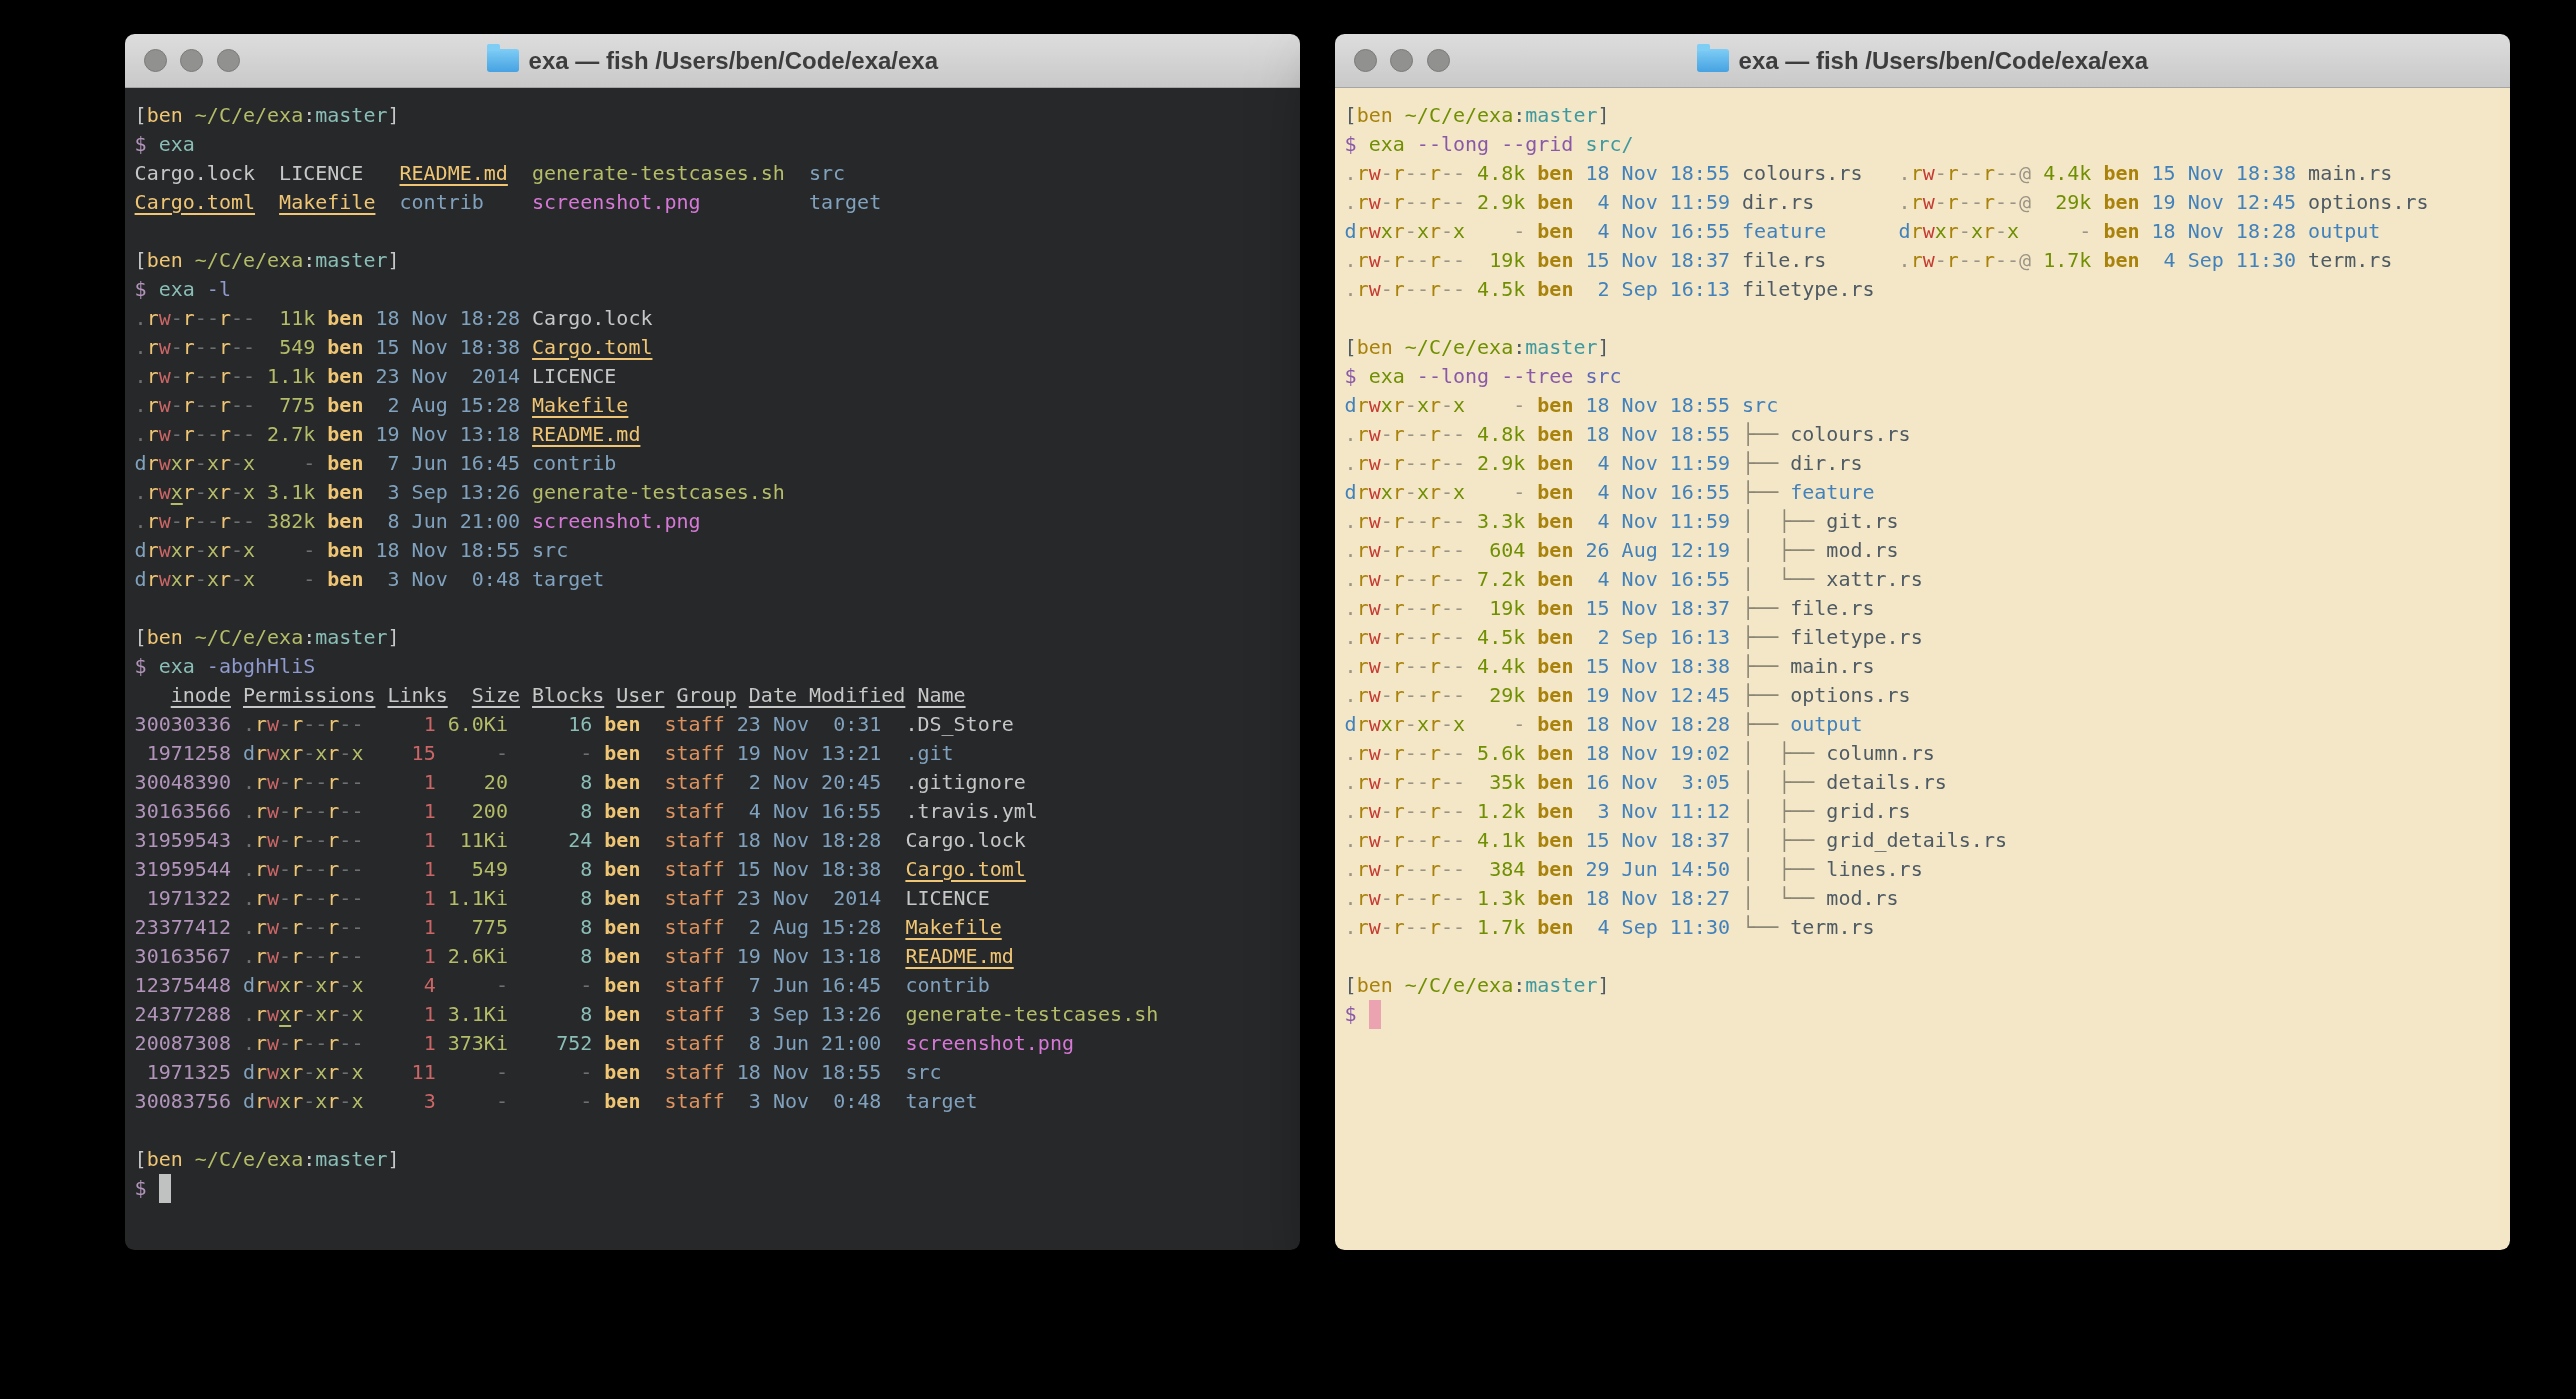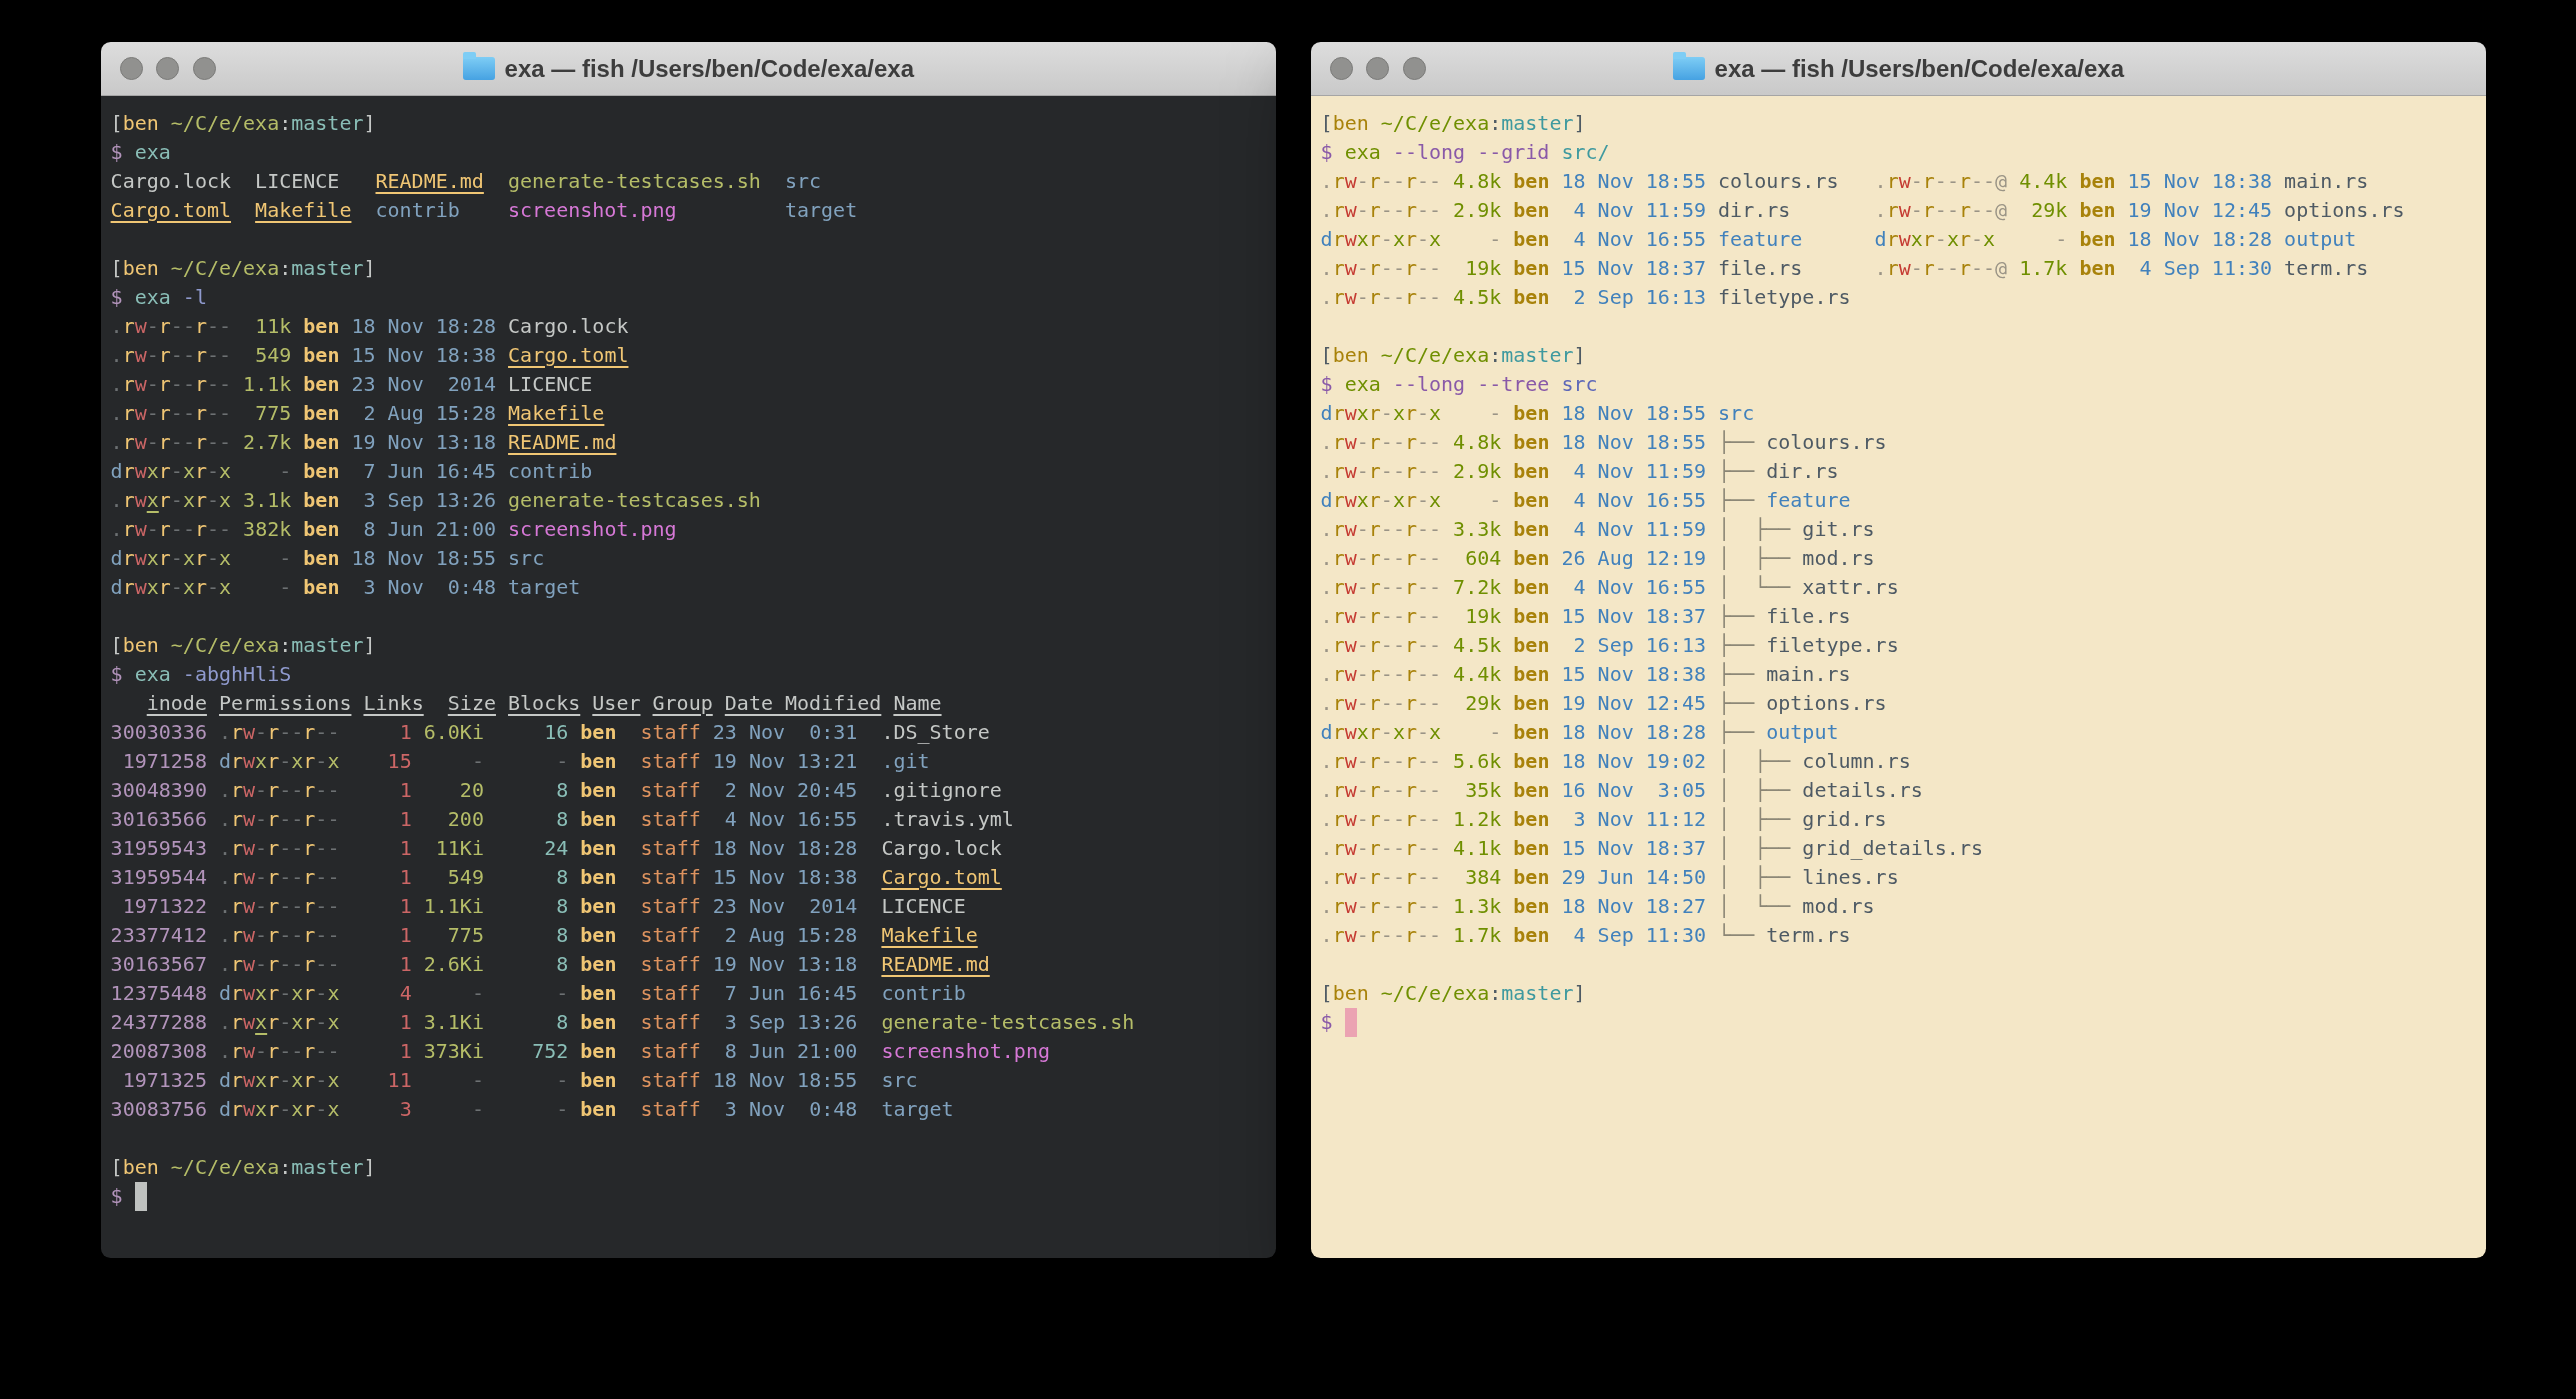--- a/index.html
+++ b/index.html
@@ -1,19 +1,19 @@
 <!DOCTYPE html>
 <html><head>
 <meta charset="utf-8">
 <style>
   html,body{margin:0;padding:0;background:#000;}
   #canvas{position:relative;width:2576px;height:1400px;background:#000;overflow:hidden;}
 
-  .window{position:absolute;top:42px;width:1175px;height:1216px;border-radius:9.6px;overflow:hidden;
-          box-shadow:0 34px 77px rgba(0,0,0,.65), 0 0 1px rgba(0,0,0,.8);}
+  .window{position:absolute;top:34px;width:1175px;height:1216px;border-radius:9.6px;overflow:hidden;
+          box-shadow:0 34px 77px rgba(0,0,0,.65), 0 0 1px rgba(0,0,0,.8);margin-left:24px;}
   #win-left{left:101px;}
   #win-right{left:1311px;}
 
   .titlebar{height:53px;background:linear-gradient(#dddddd,#c9c9c9);border-bottom:1px solid #a5a5a5;
             display:flex;align-items:center;justify-content:center;position:relative;}
   .lights{position:absolute;left:19px;top:0;height:100%;display:flex;align-items:center;gap:13.4px;}
   .light{width:23px;height:23px;border-radius:50%;background:#91918f;border:1px solid #7b7b79;box-sizing:border-box;}
   .title{display:flex;align-items:center;gap:9.6px;font:600 24px "Liberation Sans",sans-serif;color:#3d3d3d;}
   .folder{position:relative;width:32px;height:23px;background:linear-gradient(#7ecdf5,#46a2e2);border-radius:2.9px;}
   .folder::before{content:"";position:absolute;top:-4.8px;left:0;width:13.4px;height:6.7px;

